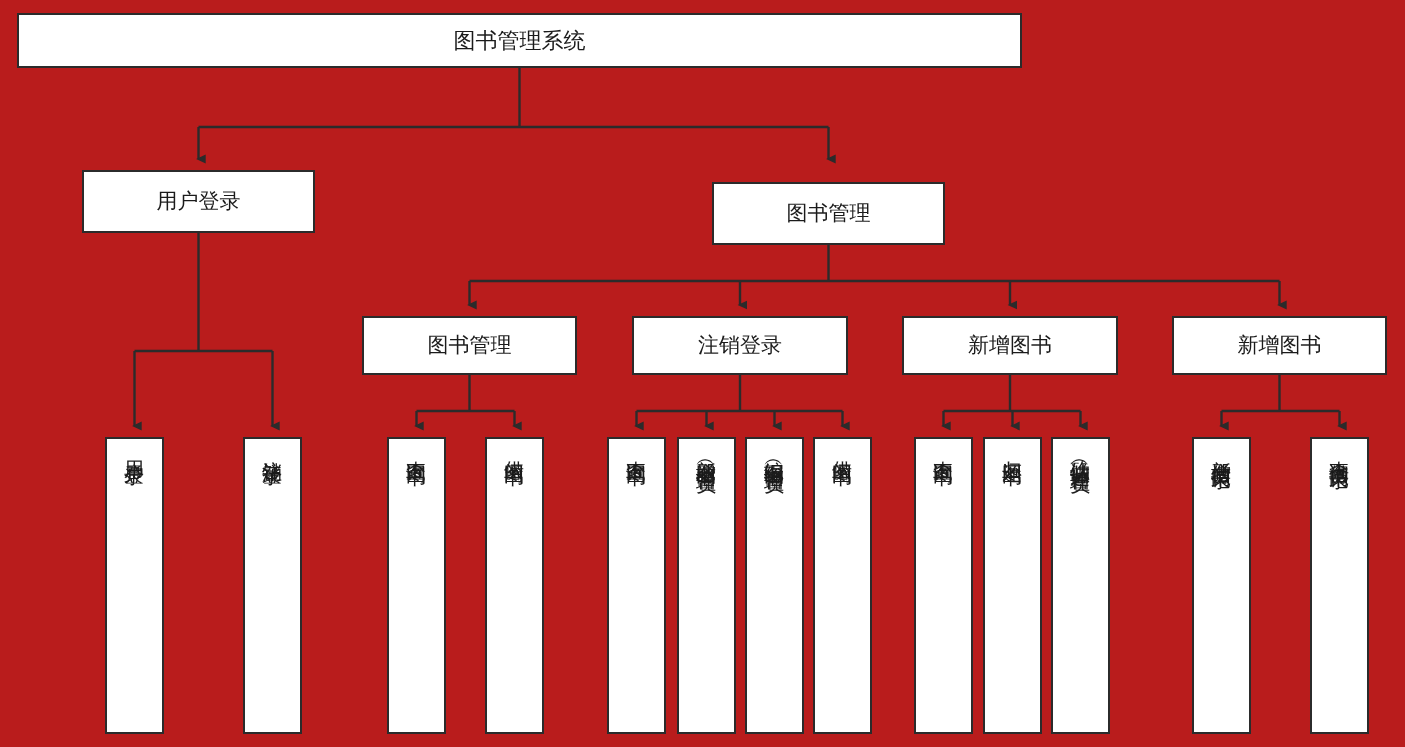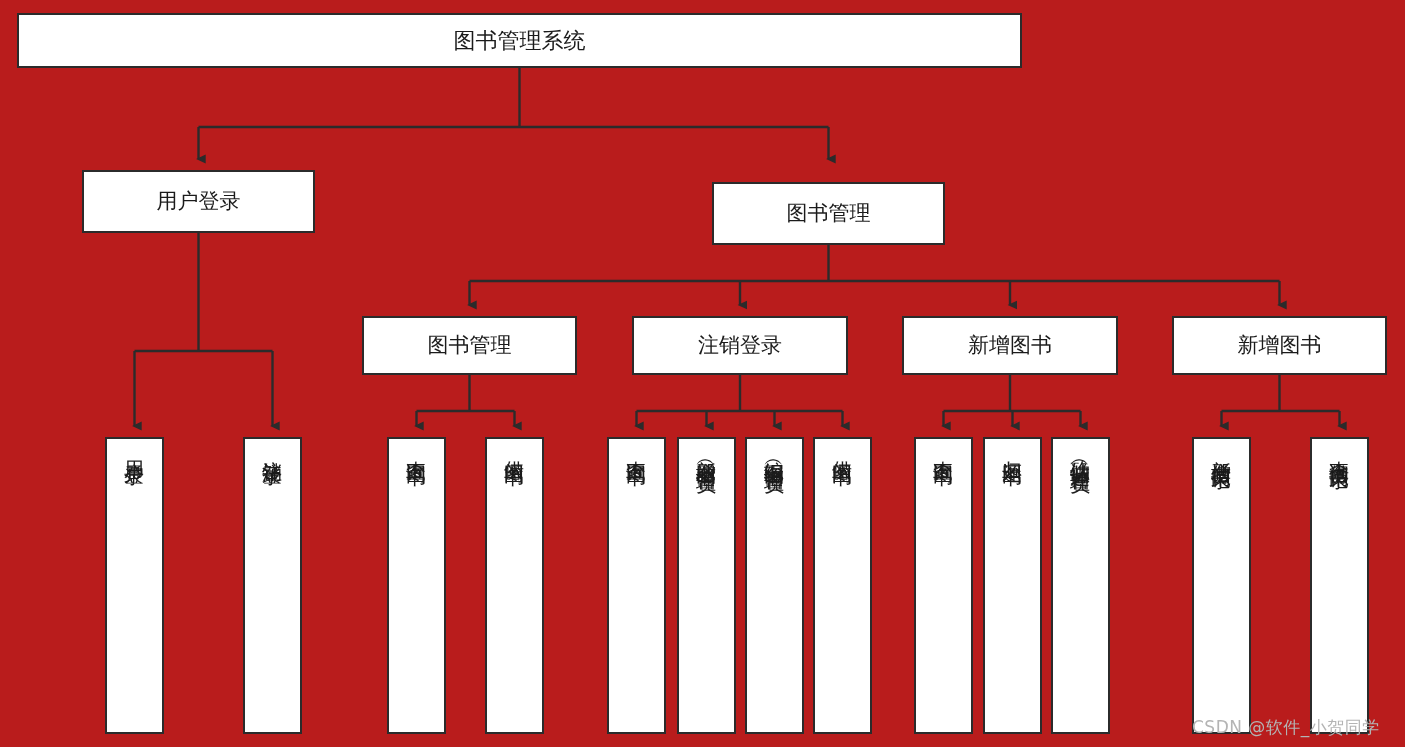--- a/index.html
+++ b/index.html
@@ -171,14 +171,13 @@
         <span class="node-label">确认归还（管理员）</span>
       </div>
       <div class="node vertical" style="left: 1192px; top: 437px; width: 59px; height: 297px;">
         <span class="node-label">新增借阅记录</span>
       </div>
       <div class="node vertical" style="left: 1310px; top: 437px; width: 59px; height: 297px;">
         <span class="node-label">查询借阅记录</span>
       </div>
     </div>
 
-  <div class="watermark" style="left: 1192px; top: 716px;">CSDN @软件_小贺同学</div>
 </div>
 
 </body></html>

